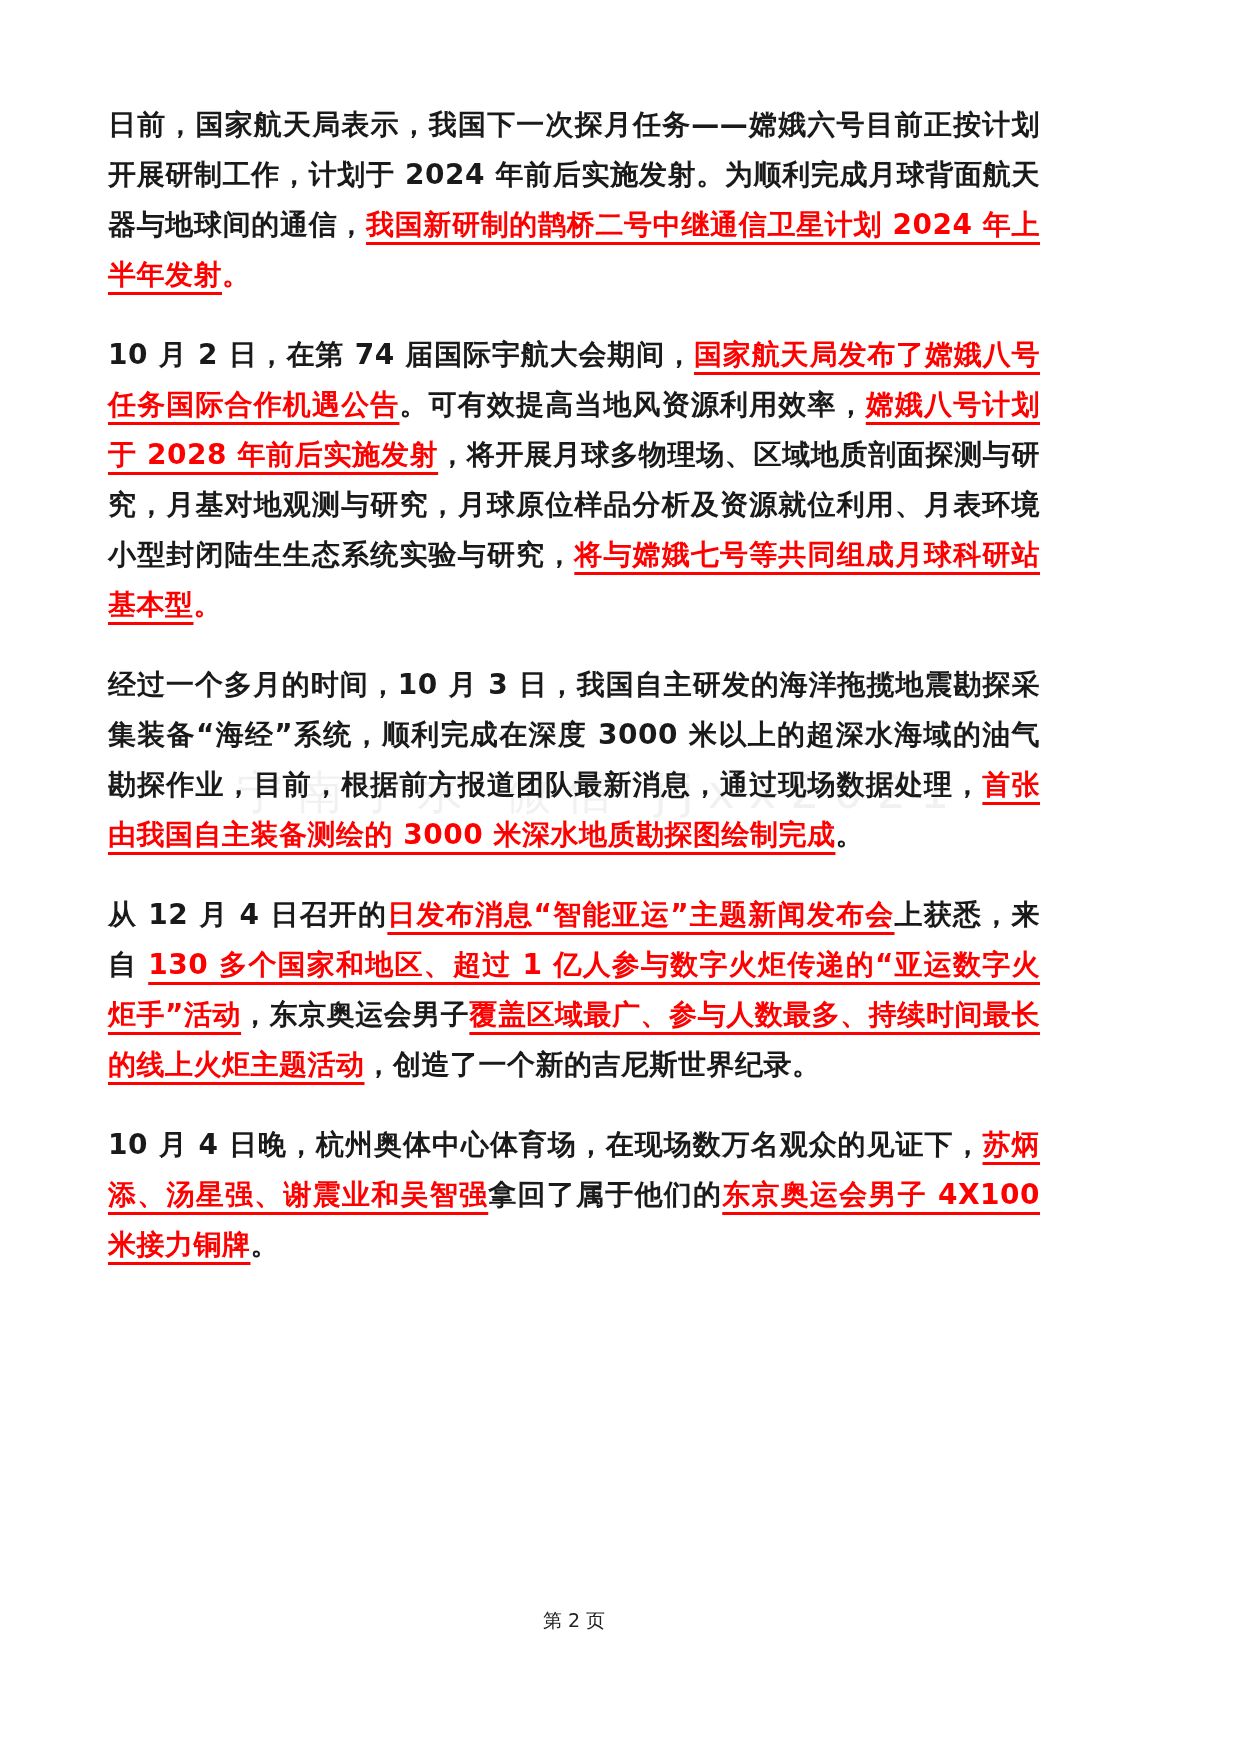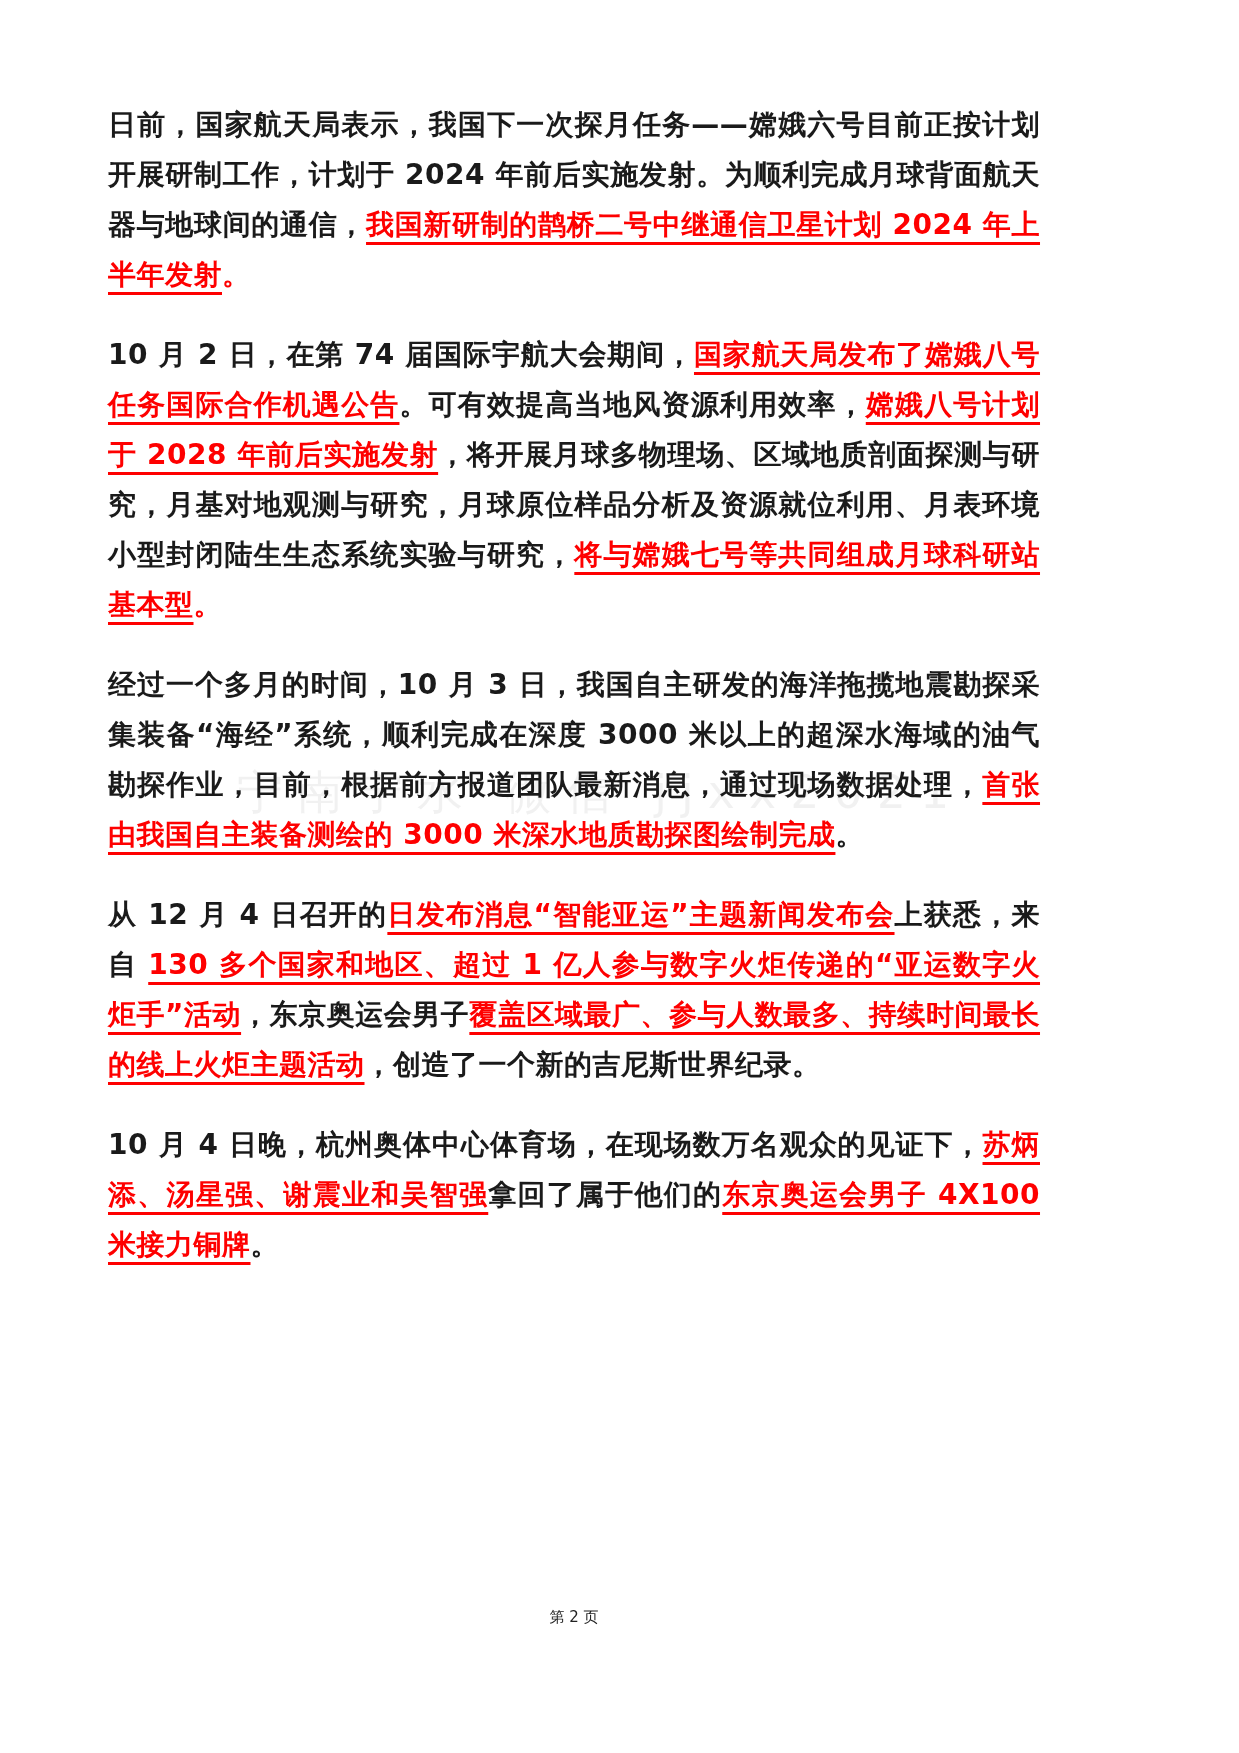--- a/index.html
+++ b/index.html
@@ -52,21 +52,21 @@
     opacity: 0.05;
     white-space: nowrap;
     pointer-events: none;
   }
   .footer {
     position: absolute;
     left: 108px;
     top: 1608px;
     width: 932px;
     text-align: center;
-    font-size: 15px;
+    font-size: 19px;
     font-weight: 400;
     color: #222222;
   }
 </style>
 </head>
 <body>
 
 <div class="page">
   <div class="watermark">宁南宁水 微信 jjxx2021</div>
 

